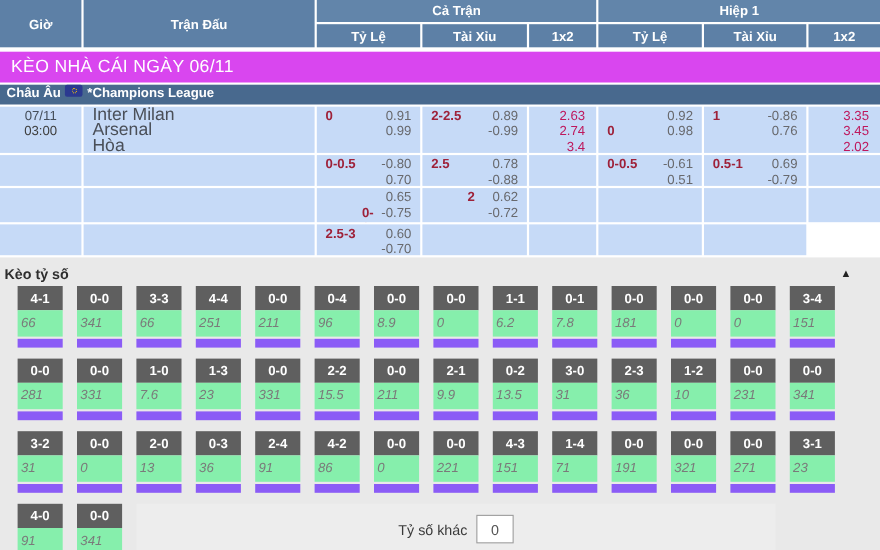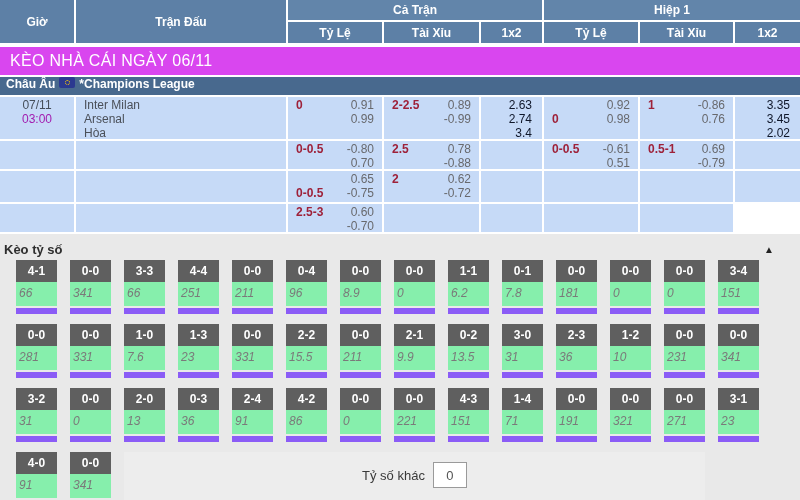--- a/index.html
+++ b/index.html
@@ -22,38 +22,38 @@
   .category { margin-top:2px; height:18px; background:#48698e; color:#fff;
     display:flex; padding-left:6px; font-size:12px; font-weight:bold; gap:4px; }
   .eu-flag { display:inline-flex; width:16px; height:11px; background:#2b3990; border-radius:2px;
     align-items:center; justify-content:center; }
   .eu-flag i { display:block; width:5px; height:5px; border:1px dotted #ffcc00; border-radius:50%; }
 
   
   .odds-row { display:grid; grid-template-columns:74px 210px 94px 95px 61px 94px 93px 65px;
     gap:2px; margin-top:2px; }
   .cell { background:#c6daf7; overflow:hidden; padding-top:1px; }
-  .r0 .cell { height:42px; } .r1 .cell { height:28px; } .r2 .cell { height:31px; } .r3 .cell { height:28px; }
+  .r0 .cell { height:42px; } .r1 .cell { height:28px; } .r2 .cell { height:31px;padding-left:33px; } .r3 .cell { height:28px; }
   .time-cell { text-align:center; font-size:12px; line-height:14px; color:#454e5a; }
-  .mtime { color:#a21caf; }
-  .team-cell { padding-left:8px; font-size:12px; line-height:14px; color:#4a4f58; }
+  .mtime { color:#404040; }
+  .team-cell { padding-left:8px; font-size:16px; line-height:14px; color:#4a4f58; }
   .oline { display:flex; padding:0 8px; line-height:14px; font-size:12px; }
   .hlab { color:#9e2139; font-weight:bold; }
   .oval { margin-left:auto; color:#68696d; }
-  .oline.x2 { justify-content:flex-end; padding-right:10px; color:#0f172a; }
+  .oline.x2 { justify-content:flex-end; padding-right:10px; color:#be185d; }
 
   
   .score-section { margin-top:2px; background:#e9e9e9; height:266px; }
   .score-header { height:26px; display:flex; align-items:center; justify-content:space-between;
     padding:4px 26px 0 4px; }
   .score-title { font-size:13px; font-weight:bold; color:#2e2e2e; }
   .collapse-icon { font-size:10px; color:#222; cursor:pointer; }
   .score-row { display:grid; grid-template-columns:repeat(14,41px); column-gap:13px;
     padding-left:16px; margin-bottom:10px; }
-  .score-box { border-bottom:6px solid #8b5cf6; padding-bottom:2px; }
+  .score-box { border-bottom:8px solid #8b5cf6; padding-bottom:2px; }
   .sb-head { height:22px; background:#5f5f5f; color:#fff; font-size:12px; font-weight:bold;
     display:flex; align-items:center; justify-content:center; }
   .sb-val { height:24px; background:#86efac; color:#7a7a7a; font-size:12px; padding:4px 3px 0;font-style:italic; }
   .other-panel { grid-column:3/14; border-bottom:3px solid #0f766e; background:#ededed;
     display:flex; align-items:center; justify-content:center; gap:8px; height:51px; padding-bottom:2px; }
   .other-label { font-size:13px; color:#3a3a3a; }
   .other-box { width:34px; height:26px; background:#fff; border:1px solid #9a9a9a;
     display:flex; align-items:center; justify-content:center; font-size:13px; color:#555; }
 </style>
 </head>

